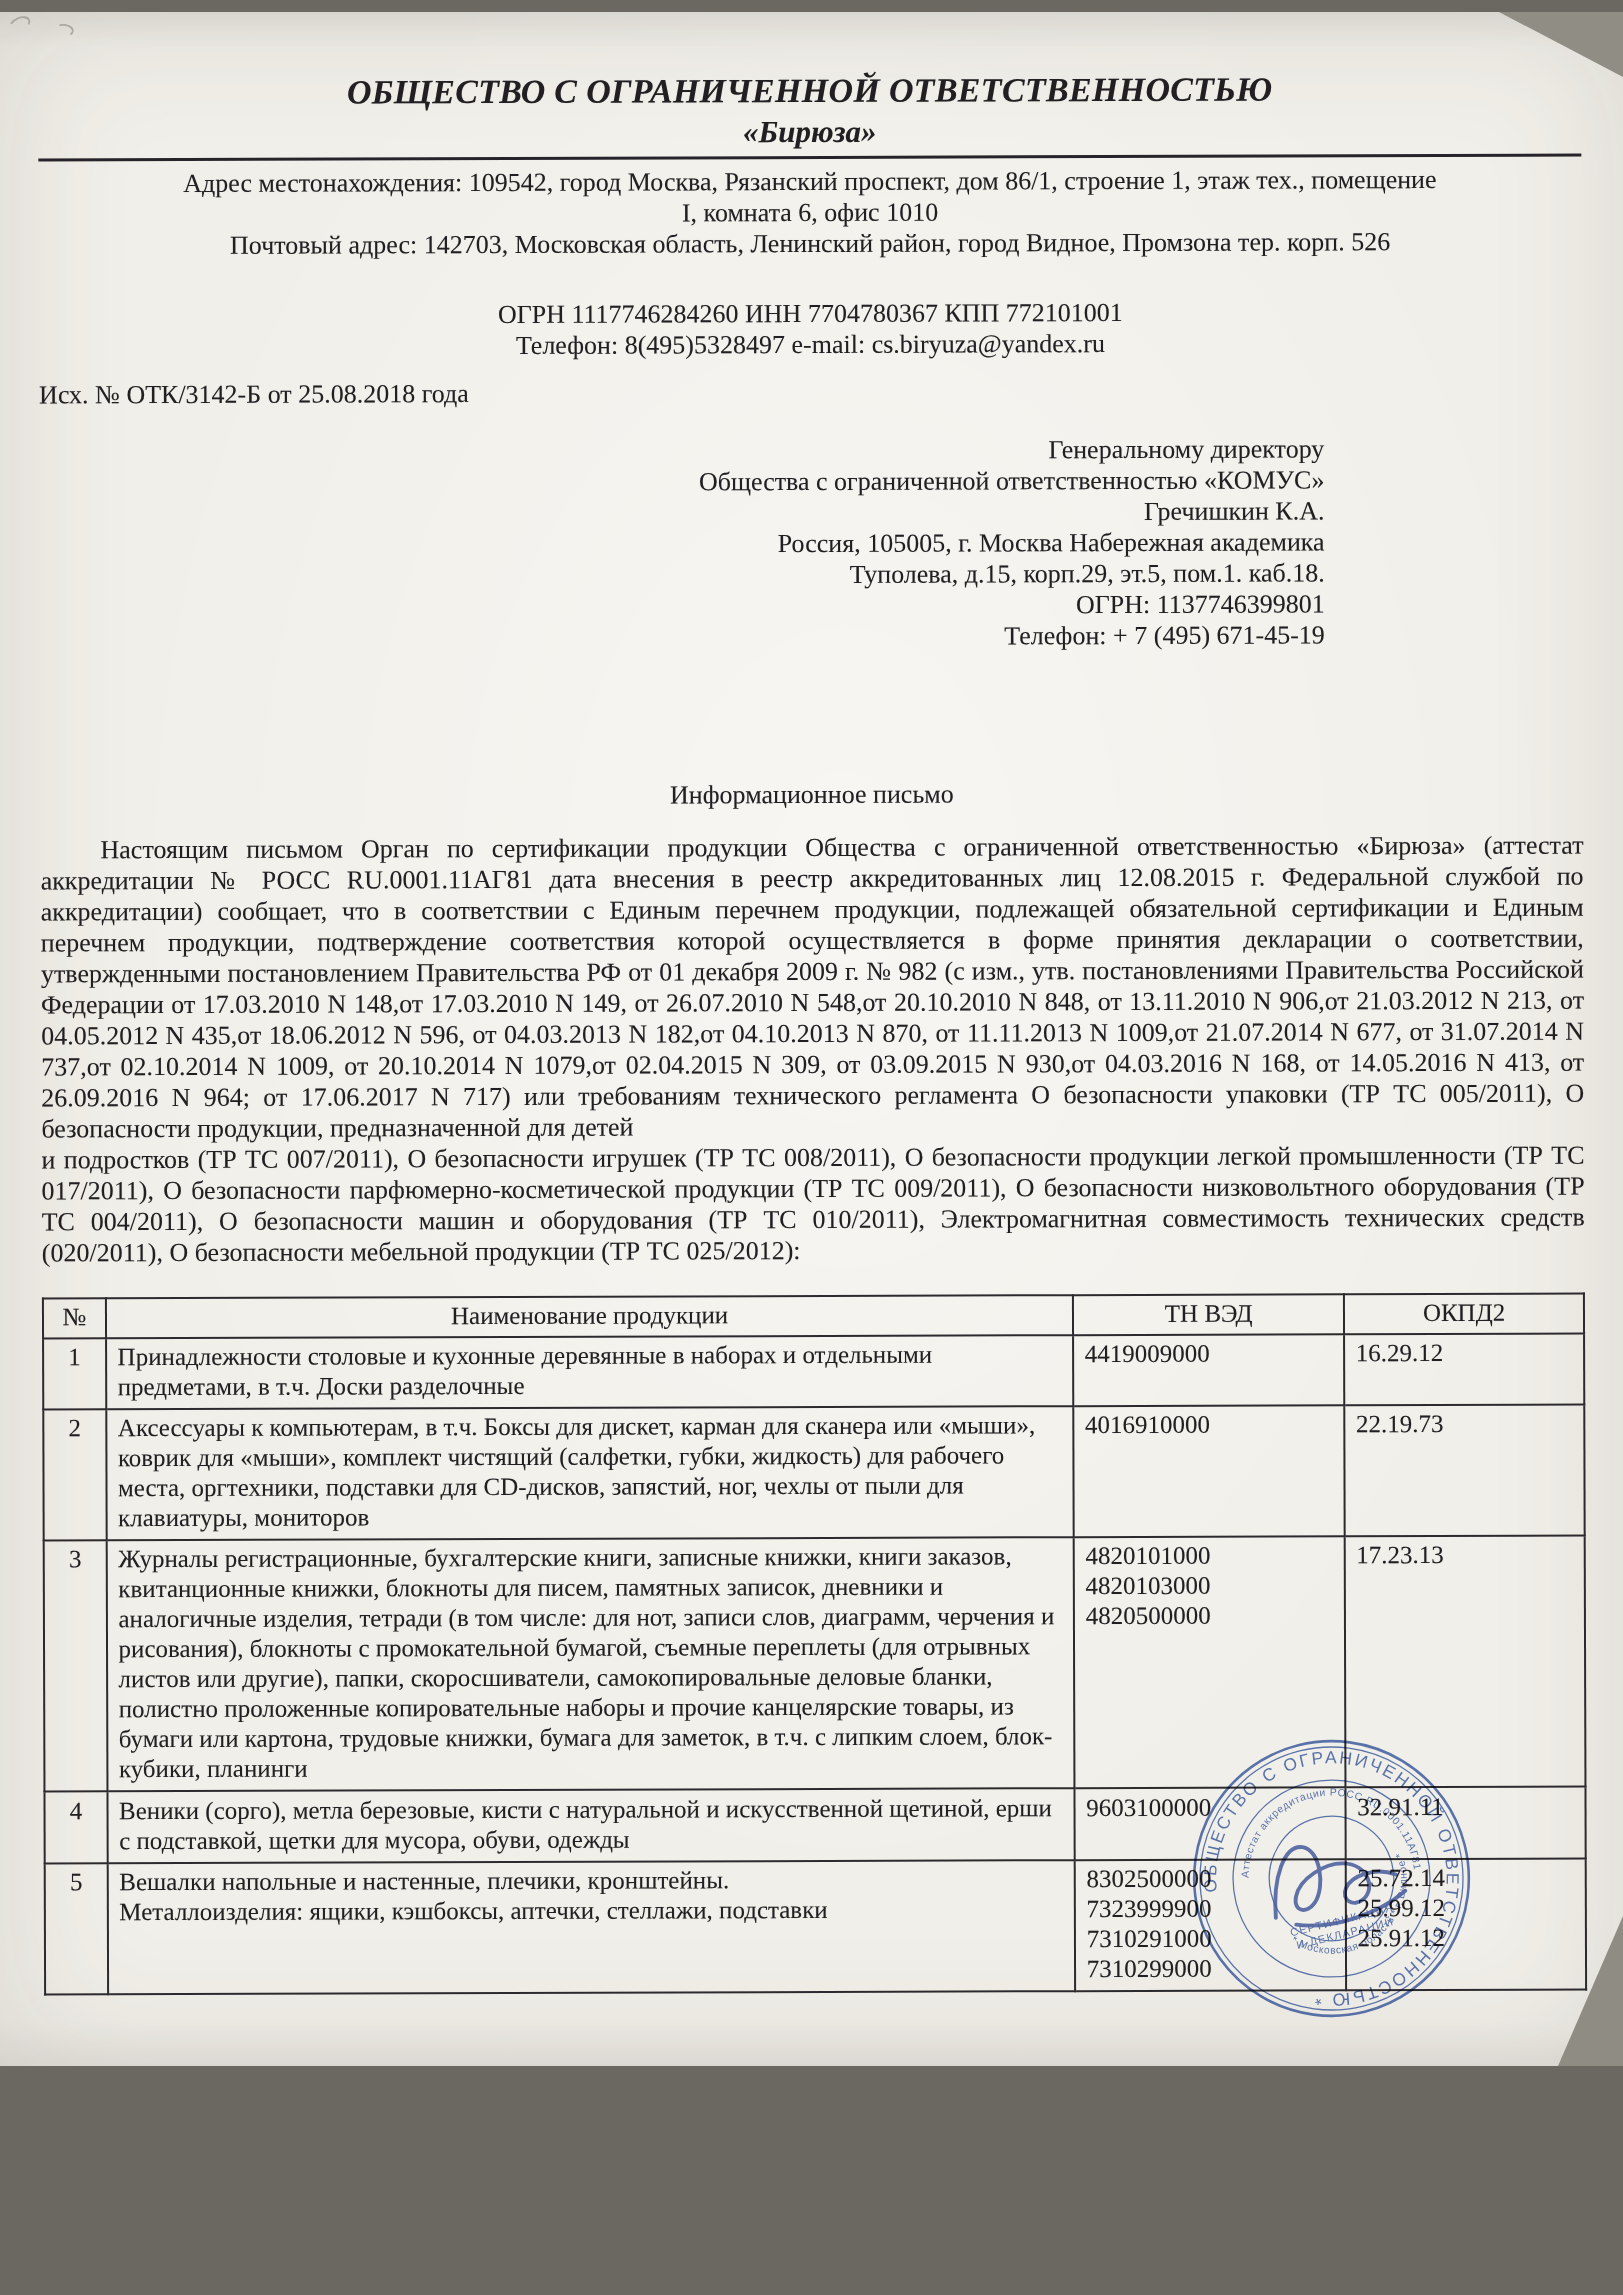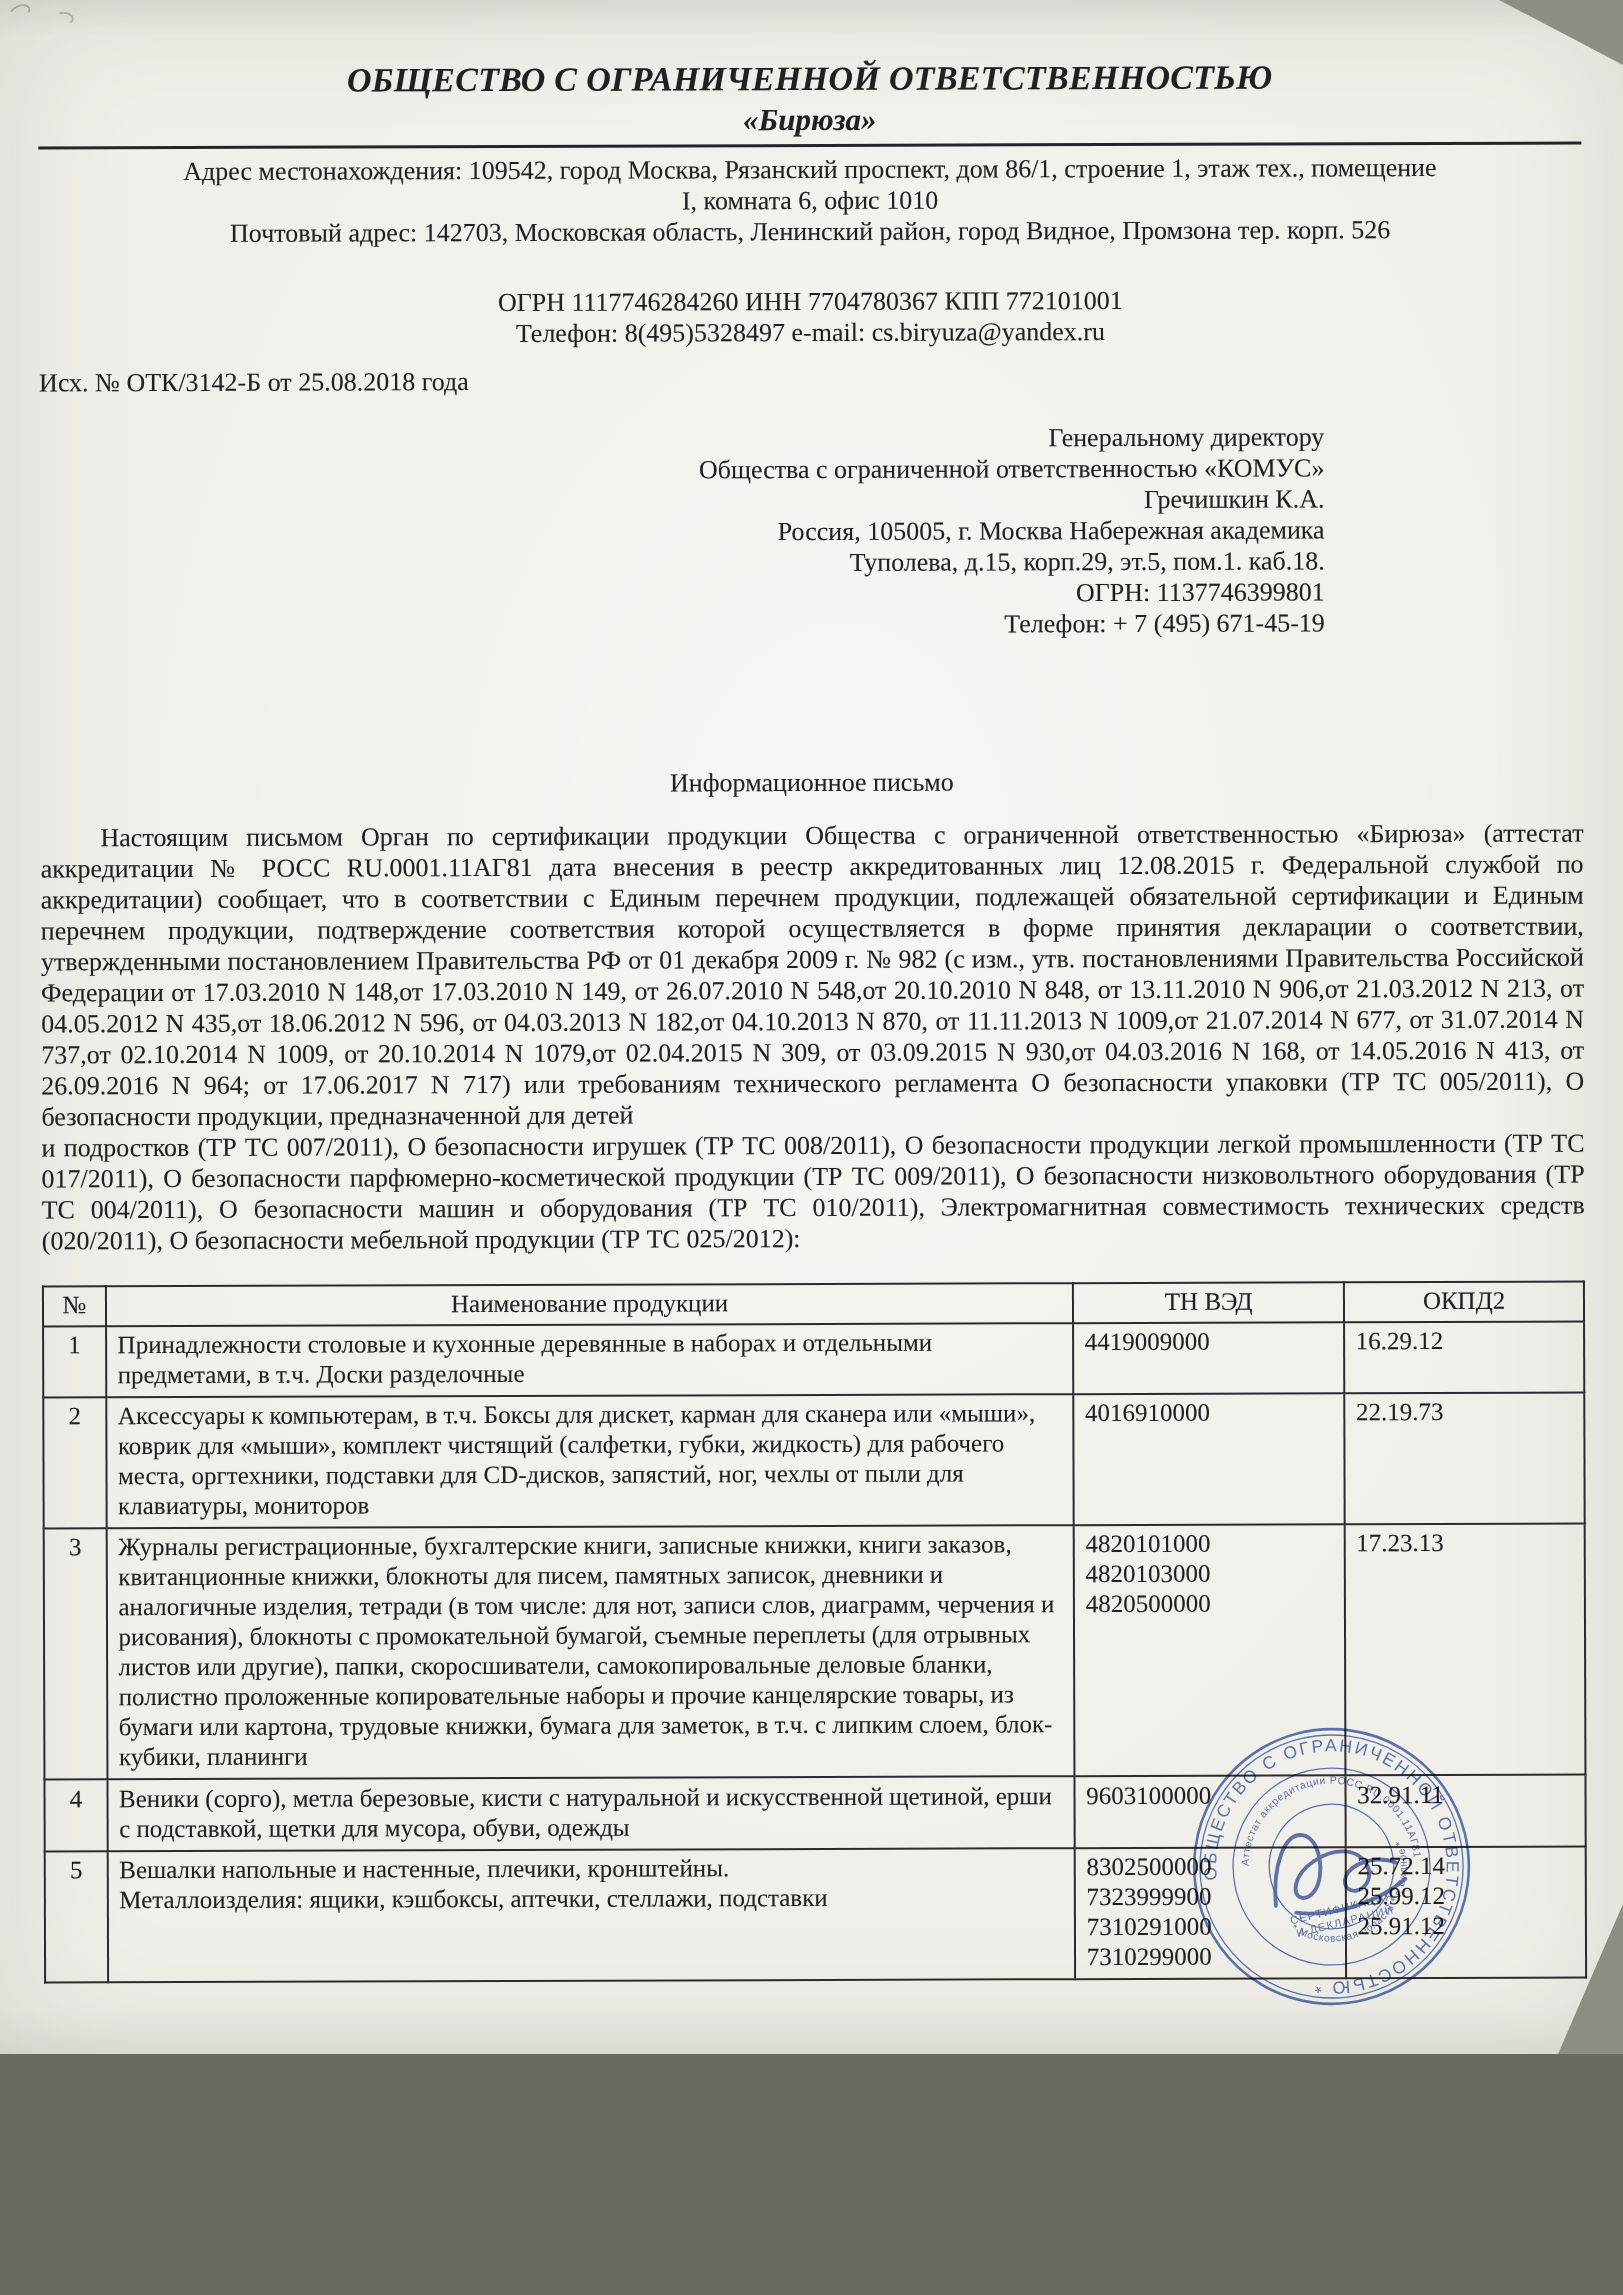--- a/index.html
+++ b/index.html
@@ -1,20 +1,20 @@
 <!DOCTYPE html>
 <html lang="ru" style="font-size:10.5px"><head>
 <meta charset="utf-8">
 <style>
   * { margin:0; padding:0; box-sizing:border-box; }
   html,body { background:#6b6862; }
   .page {
     position:relative;
     width:1623px; height:2054px;
-    margin:0 auto;
+    margin:12px auto;
     background:#f1efe9;
     background-image:
       radial-gradient(ellipse at 52% 42%, rgba(255,255,255,.45), rgba(255,255,255,0) 62%),
       linear-gradient(180deg, rgba(110,105,95,.10), rgba(0,0,0,0) 36px),
       linear-gradient(0deg, rgba(110,105,95,.08), rgba(0,0,0,0) 46px);
     box-shadow: inset 0 0 137px rgba(70,62,48,.14);
     overflow:hidden;
     font-family:"Liberation Serif","DejaVu Serif",serif;
     color:#211f22;
   }

